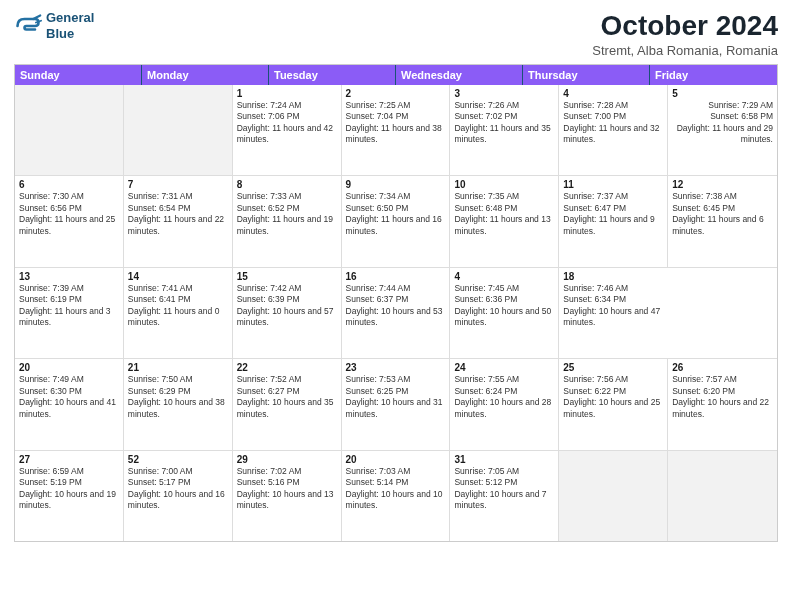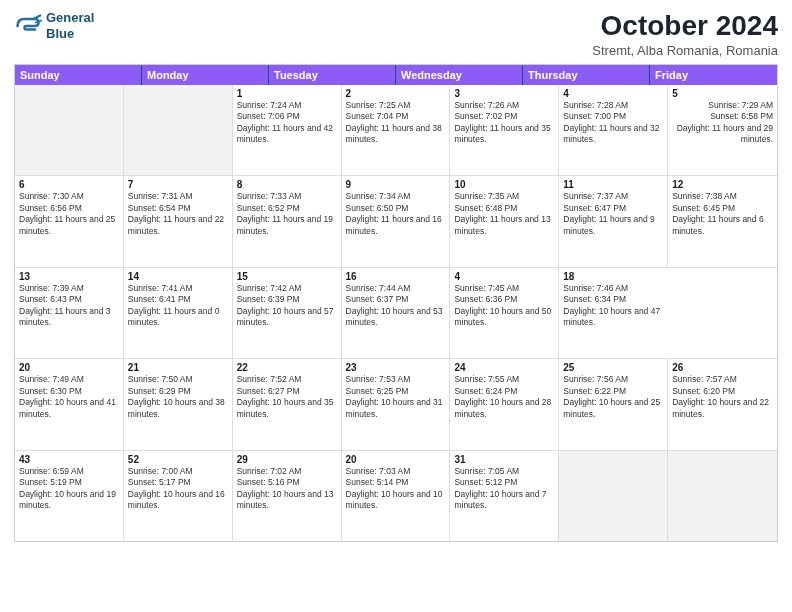--- a/index.html
+++ b/index.html
@@ -216,21 +216,21 @@
             <span class="day-num">12</span>
             <div class="cell-text" style="white-space: pre-line;">Sunrise: 7:38 AM
 Sunset: 6:45 PM
 Daylight: 11 hours and 6 minutes.</div>
           </div>
         </div>
         <div class="cal-row">
           <div class="cal-cell">
             <span class="day-num">13</span>
             <div class="cell-text" style="white-space: pre-line;">Sunrise: 7:39 AM
-Sunset: 6:43 PM
+Sunset: 6:19 PM
 Daylight: 11 hours and 3 minutes.</div>
           </div>
           <div class="cal-cell">
             <span class="day-num">14</span>
             <div class="cell-text" style="white-space: pre-line;">Sunrise: 7:41 AM
 Sunset: 6:41 PM
 Daylight: 11 hours and 0 minutes.</div>
           </div>
           <div class="cal-cell">
             <span class="day-num">15</span>
@@ -296,21 +296,21 @@
           </div>
           <div class="cal-cell">
             <span class="day-num">26</span>
             <div class="cell-text" style="white-space: pre-line;">Sunrise: 7:57 AM
 Sunset: 6:20 PM
 Daylight: 10 hours and 22 minutes.</div>
           </div>
         </div>
         <div class="cal-row">
           <div class="cal-cell">
-            <span class="day-num">43</span>
+            <span class="day-num">27</span>
             <div class="cell-text" style="white-space: pre-line;">Sunrise: 6:59 AM
 Sunset: 5:19 PM
 Daylight: 10 hours and 19 minutes.</div>
           </div>
           <div class="cal-cell">
             <span class="day-num">52</span>
             <div class="cell-text" style="white-space: pre-line;">Sunrise: 7:00 AM
 Sunset: 5:17 PM
 Daylight: 10 hours and 16 minutes.</div>
           </div>

